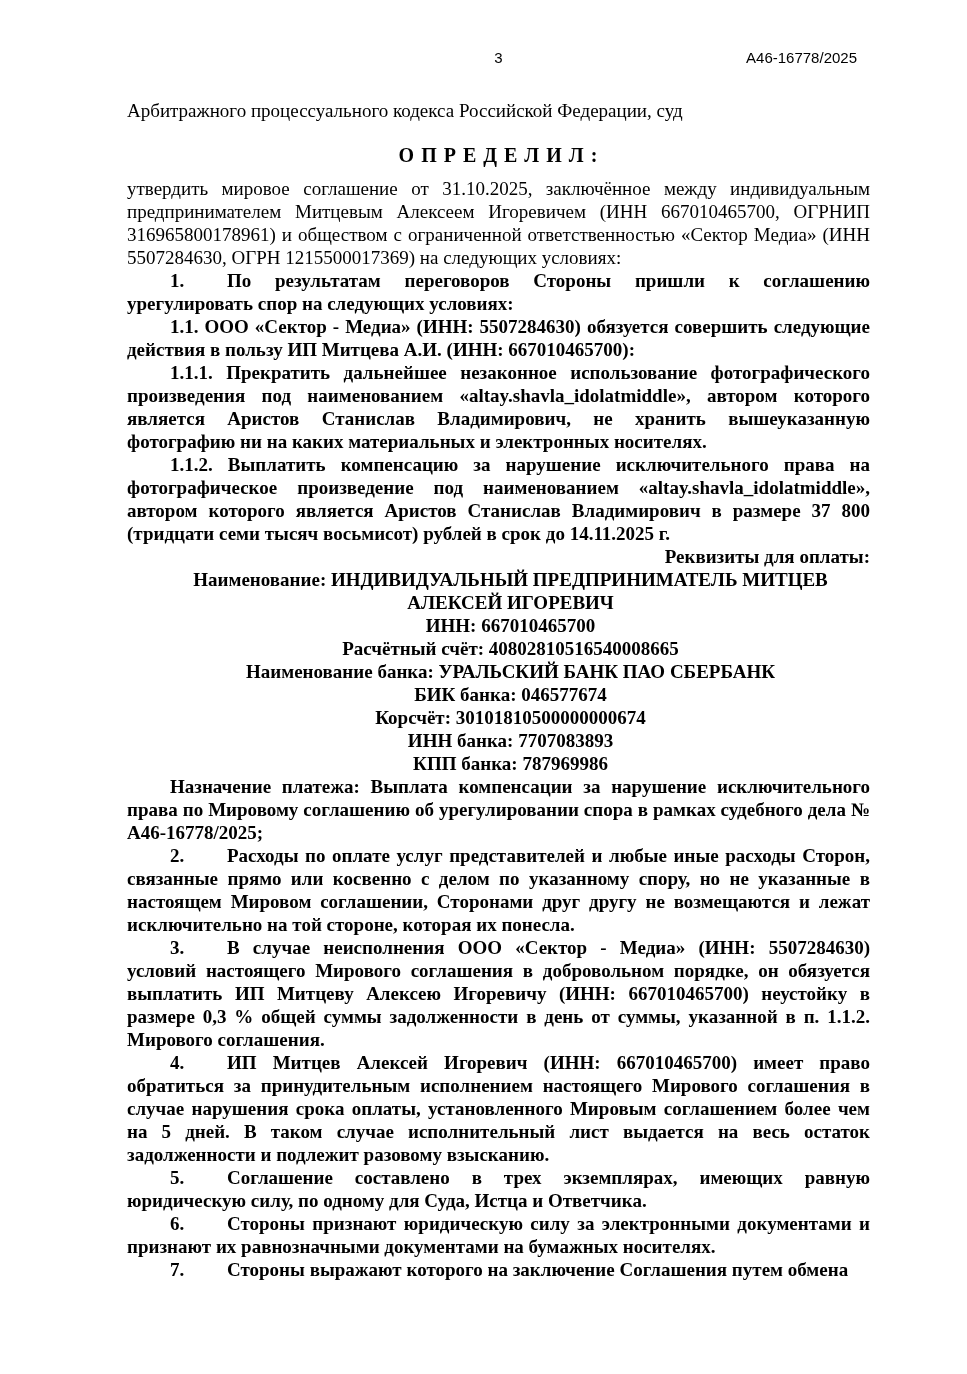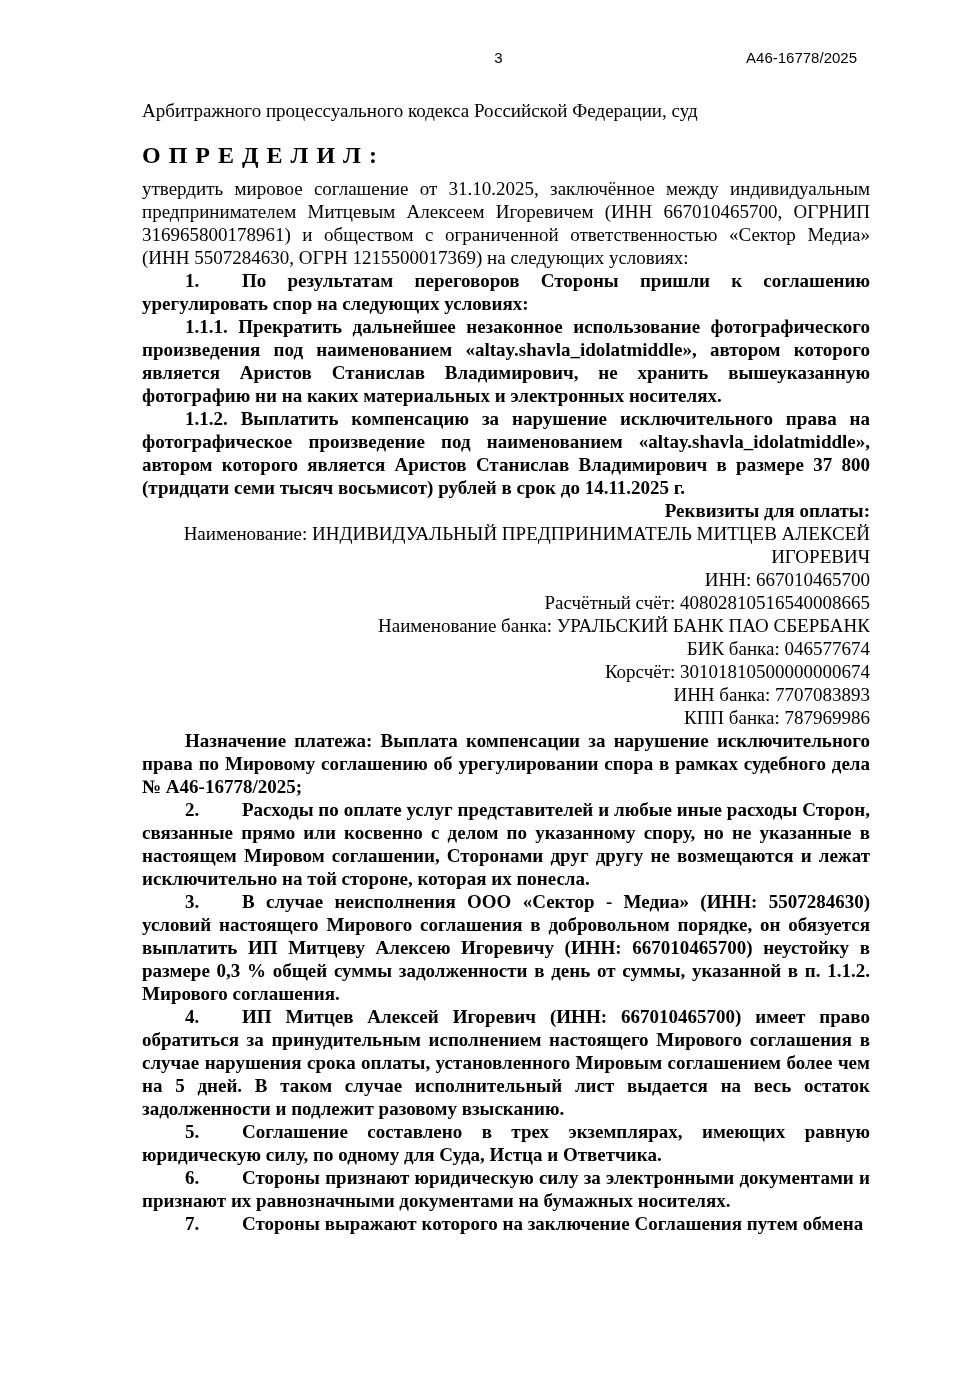--- a/index.html
+++ b/index.html
@@ -22,38 +22,39 @@
     font-family: "Liberation Sans", sans-serif;
     font-size: 15px;
     line-height: 17px;
     color: #000000;
   }
   .page-num { display: block; text-align: center; }
   .case-num { position: absolute; right: 13px; top: 0; }
   .content {
     position: absolute;
     top: 99px;
-    left: 142px;
+    left: 127px;
     right: 97px;
     text-align: justify;
   }
   p { margin: 0; }
   .intro { text-align: left; }
   .ruling {
     margin: 20px 0 0 0;
+    text-align: center;
     font-weight: bold;
-    font-size: 24px;
+    font-size: 20px;
     line-height: 26px;
     letter-spacing: 1px;
   }
   .first-para { margin-top: 9px; }
   .ind { text-indent: 43px; font-weight: bold; }
   .num { display: inline-block; width: 57px; text-indent: 0; }
   .pay-heading { font-weight: bold; text-indent: 43px; text-align: right; }
-  .pay-line { margin-left: 24px; text-align: right; }
+  .pay-line { margin-left: 24px; text-align: center; font-weight: bold; }
 </style>
 </head>
 <body>
 
 <div class="page">
 
   <div class="page-header">
     <span class="page-num">3</span>
     <span class="case-num">А46-16778/2025</span>
   </div>
@@ -61,20 +62,21 @@
   <div class="content">
 
     <p class="intro">Арбитражного процессуального кодекса Российской Федерации, суд</p>
 
     <p class="ruling">О П Р Е Д Е Л И Л :</p>
 
     <p class="first-para">утвердить мировое соглашение от 31.10.2025, заключённое между индивидуальным предпринимателем Митцевым Алексеем Игоревичем (ИНН 667010465700, ОГРНИП 316965800178961) и обществом с ограниченной ответственностью «Сектор Медиа» (ИНН 5507284630, ОГРН 1215500017369) на следующих условиях:</p>
 
     <p class="ind"><span class="num">1.</span><span>По результатам переговоров Стороны пришли к соглашению урегулировать спор на следующих условиях:</span></p>
 
+    <p class="ind">1.1. ООО «Сектор - Медиа» (ИНН: 5507284630) обязуется совершить следующие действия в пользу ИП Митцева А.И. (ИНН: 667010465700):</p>
 
     <p class="ind">1.1.1. Прекратить дальнейшее незаконное использование фотографического произведения под наименованием «altay.shavla_idolatmiddle», автором которого является Аристов Станислав Владимирович, не хранить вышеуказанную фотографию ни на каких материальных и электронных носителях.</p>
 
     <p class="ind">1.1.2. Выплатить компенсацию за нарушение исключительного права на фотографическое произведение под наименованием «altay.shavla_idolatmiddle», автором которого является Аристов Станислав Владимирович в размере 37 800 (тридцати семи тысяч восьмисот) рублей в срок до 14.11.2025 г.</p>
 
     <div>
       <p class="pay-heading">Реквизиты для оплаты:</p>
       <p class="pay-line">Наименование: ИНДИВИДУАЛЬНЫЙ ПРЕДПРИНИМАТЕЛЬ МИТЦЕВ АЛЕКСЕЙ ИГОРЕВИЧ</p>
       <p class="pay-line">ИНН: 667010465700</p>
       <p class="pay-line">Расчётный счёт: 40802810516540008665</p>

